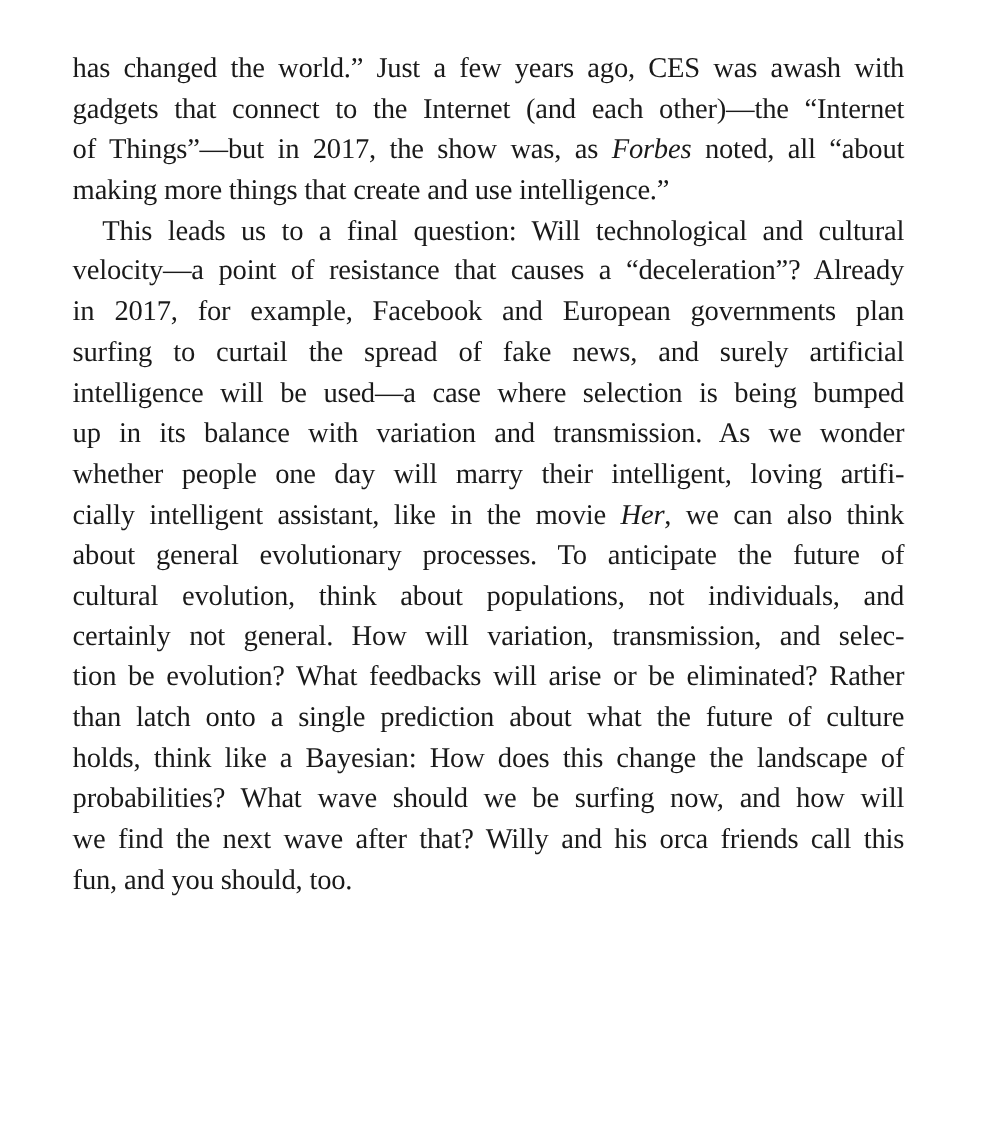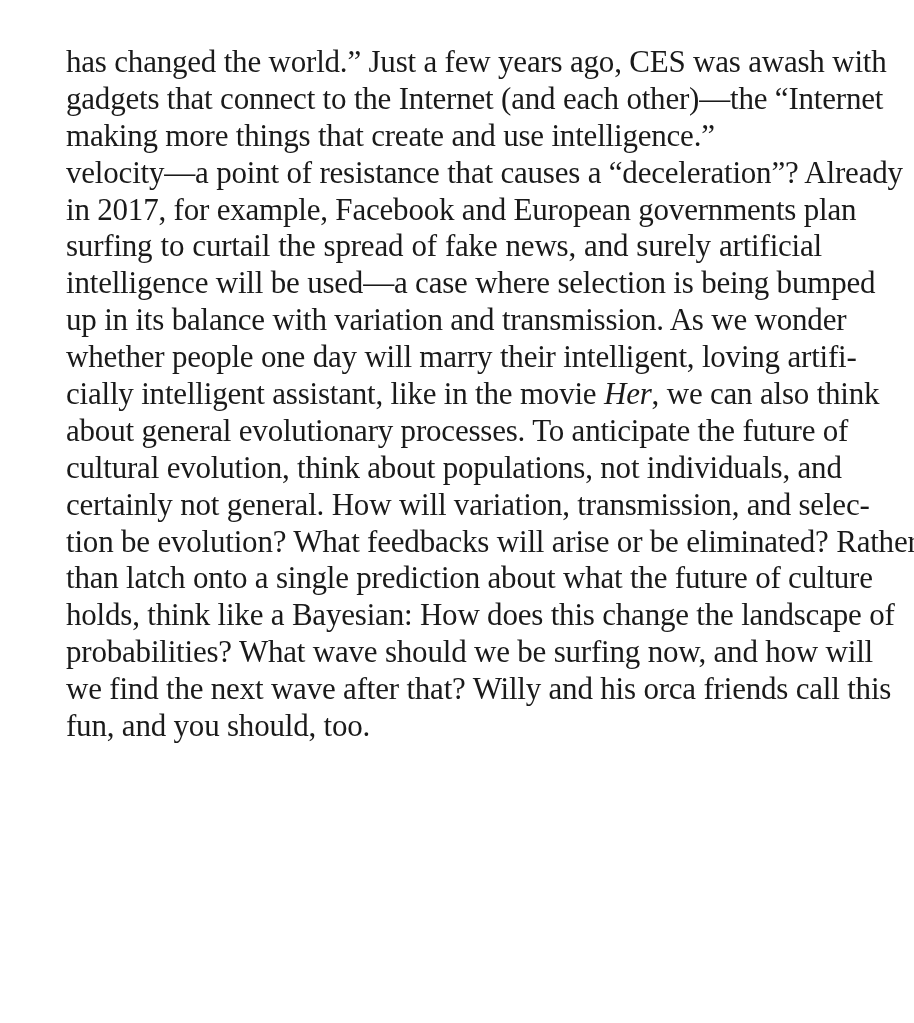--- a/index.html
+++ b/index.html
@@ -12,21 +12,21 @@
       height: 1023px;
       overflow: hidden;
       position: relative;
     }
     .page {
       position: absolute;
       left: 66px;
       top: 44px;
       width: 756px;
       font-family: "Liberation Serif", "DejaVu Serif", serif;
-      font-size: 31px;
+      font-size: 26px;
       color: #1a1a1a;
       letter-spacing: -0.2px;
     }
     .line {
       display: block;
       height: 36.9px;
       line-height: 36.9px;
       white-space: nowrap;
       text-align: justify;
       text-align-last: justify;
@@ -40,23 +40,25 @@
     }
     em { font-style: italic; }
   </style>
 </head>
 <body>
 
 <div class="page" id="page">
     <div>
       <span class="line">has changed the world.” Just a few years ago, CES was awash with</span>
       <span class="line">gadgets that connect to the Internet (and each other)—the “Internet</span>
+      <span class="line">of Things”—but in 2017, the show was, as <em>Forbes</em> noted, all “about</span>
       <span class="line last">making more things that create and use intelligence.”</span>
     </div>
     <div>
+      <span class="line indent">This leads us to a final question: Will technological and cultural</span>
       <span class="line">velocity—a point of resistance that causes a “deceleration”? Already</span>
       <span class="line">in 2017, for example, Facebook and European governments plan</span>
       <span class="line">surfing to curtail the spread of fake news, and surely artificial</span>
       <span class="line">intelligence will be used—a case where selection is being bumped</span>
       <span class="line">up in its balance with variation and transmission. As we wonder</span>
       <span class="line">whether people one day will marry their intelligent, loving artifi-</span>
       <span class="line">cially intelligent assistant, like in the movie <em>Her</em>, we can also think</span>
       <span class="line">about general evolutionary processes. To anticipate the future of</span>
       <span class="line">cultural evolution, think about populations, not individuals, and</span>
       <span class="line">certainly not general. How will variation, transmission, and selec-</span>

